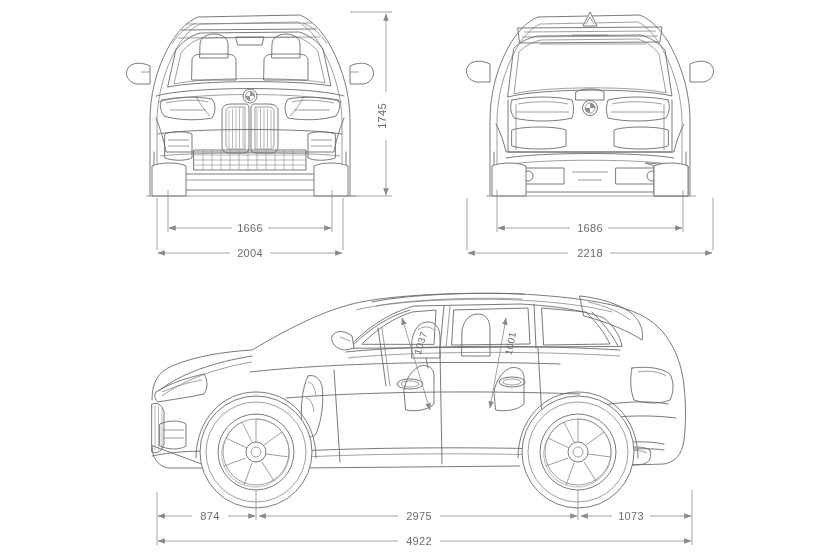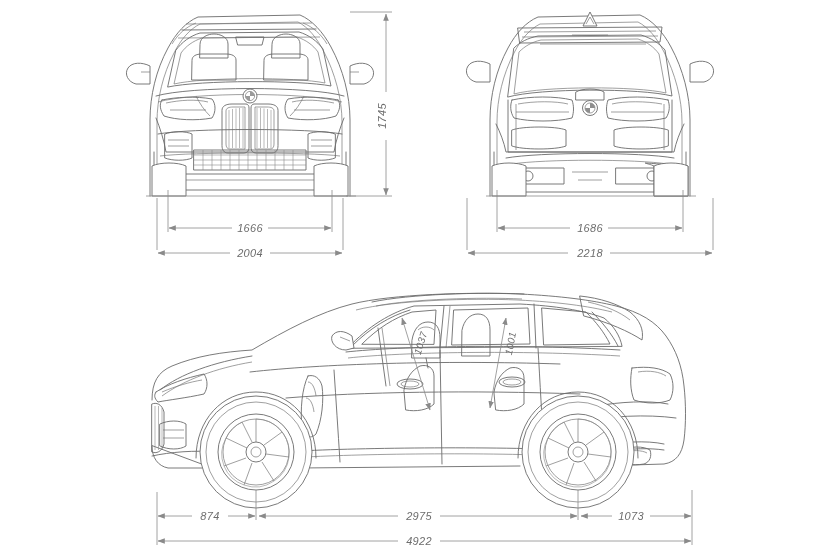--- a/index.html
+++ b/index.html
@@ -1,18 +1,18 @@
 <!DOCTYPE html>
 <html><head>
 <meta charset="utf-8">
 <style>
   html,body{margin:0;padding:0;background:#ffffff;}
   body{width:840px;height:560px;overflow:hidden;
        font-family:"Liberation Sans","DejaVu Sans",sans-serif;}
-  #stage{position:relative;width:711px;height:560px;background:#fff;font-style:italic;}
+  #stage{position:relative;width:711px;height:560px;background:#fff;}
   #stage svg{position:absolute;left:0;top:0;}
   .dimtext{font-size:11px;fill:#6d6d6d;font-family:"Liberation Sans","DejaVu Sans",sans-serif;letter-spacing:.3px;}
   .dimtext.small{font-size:10px;}
 </style>
 </head>
 <body>
 
 <div id="stage">
 
 <svg width="840" height="560" viewBox="0 0 840 560">

